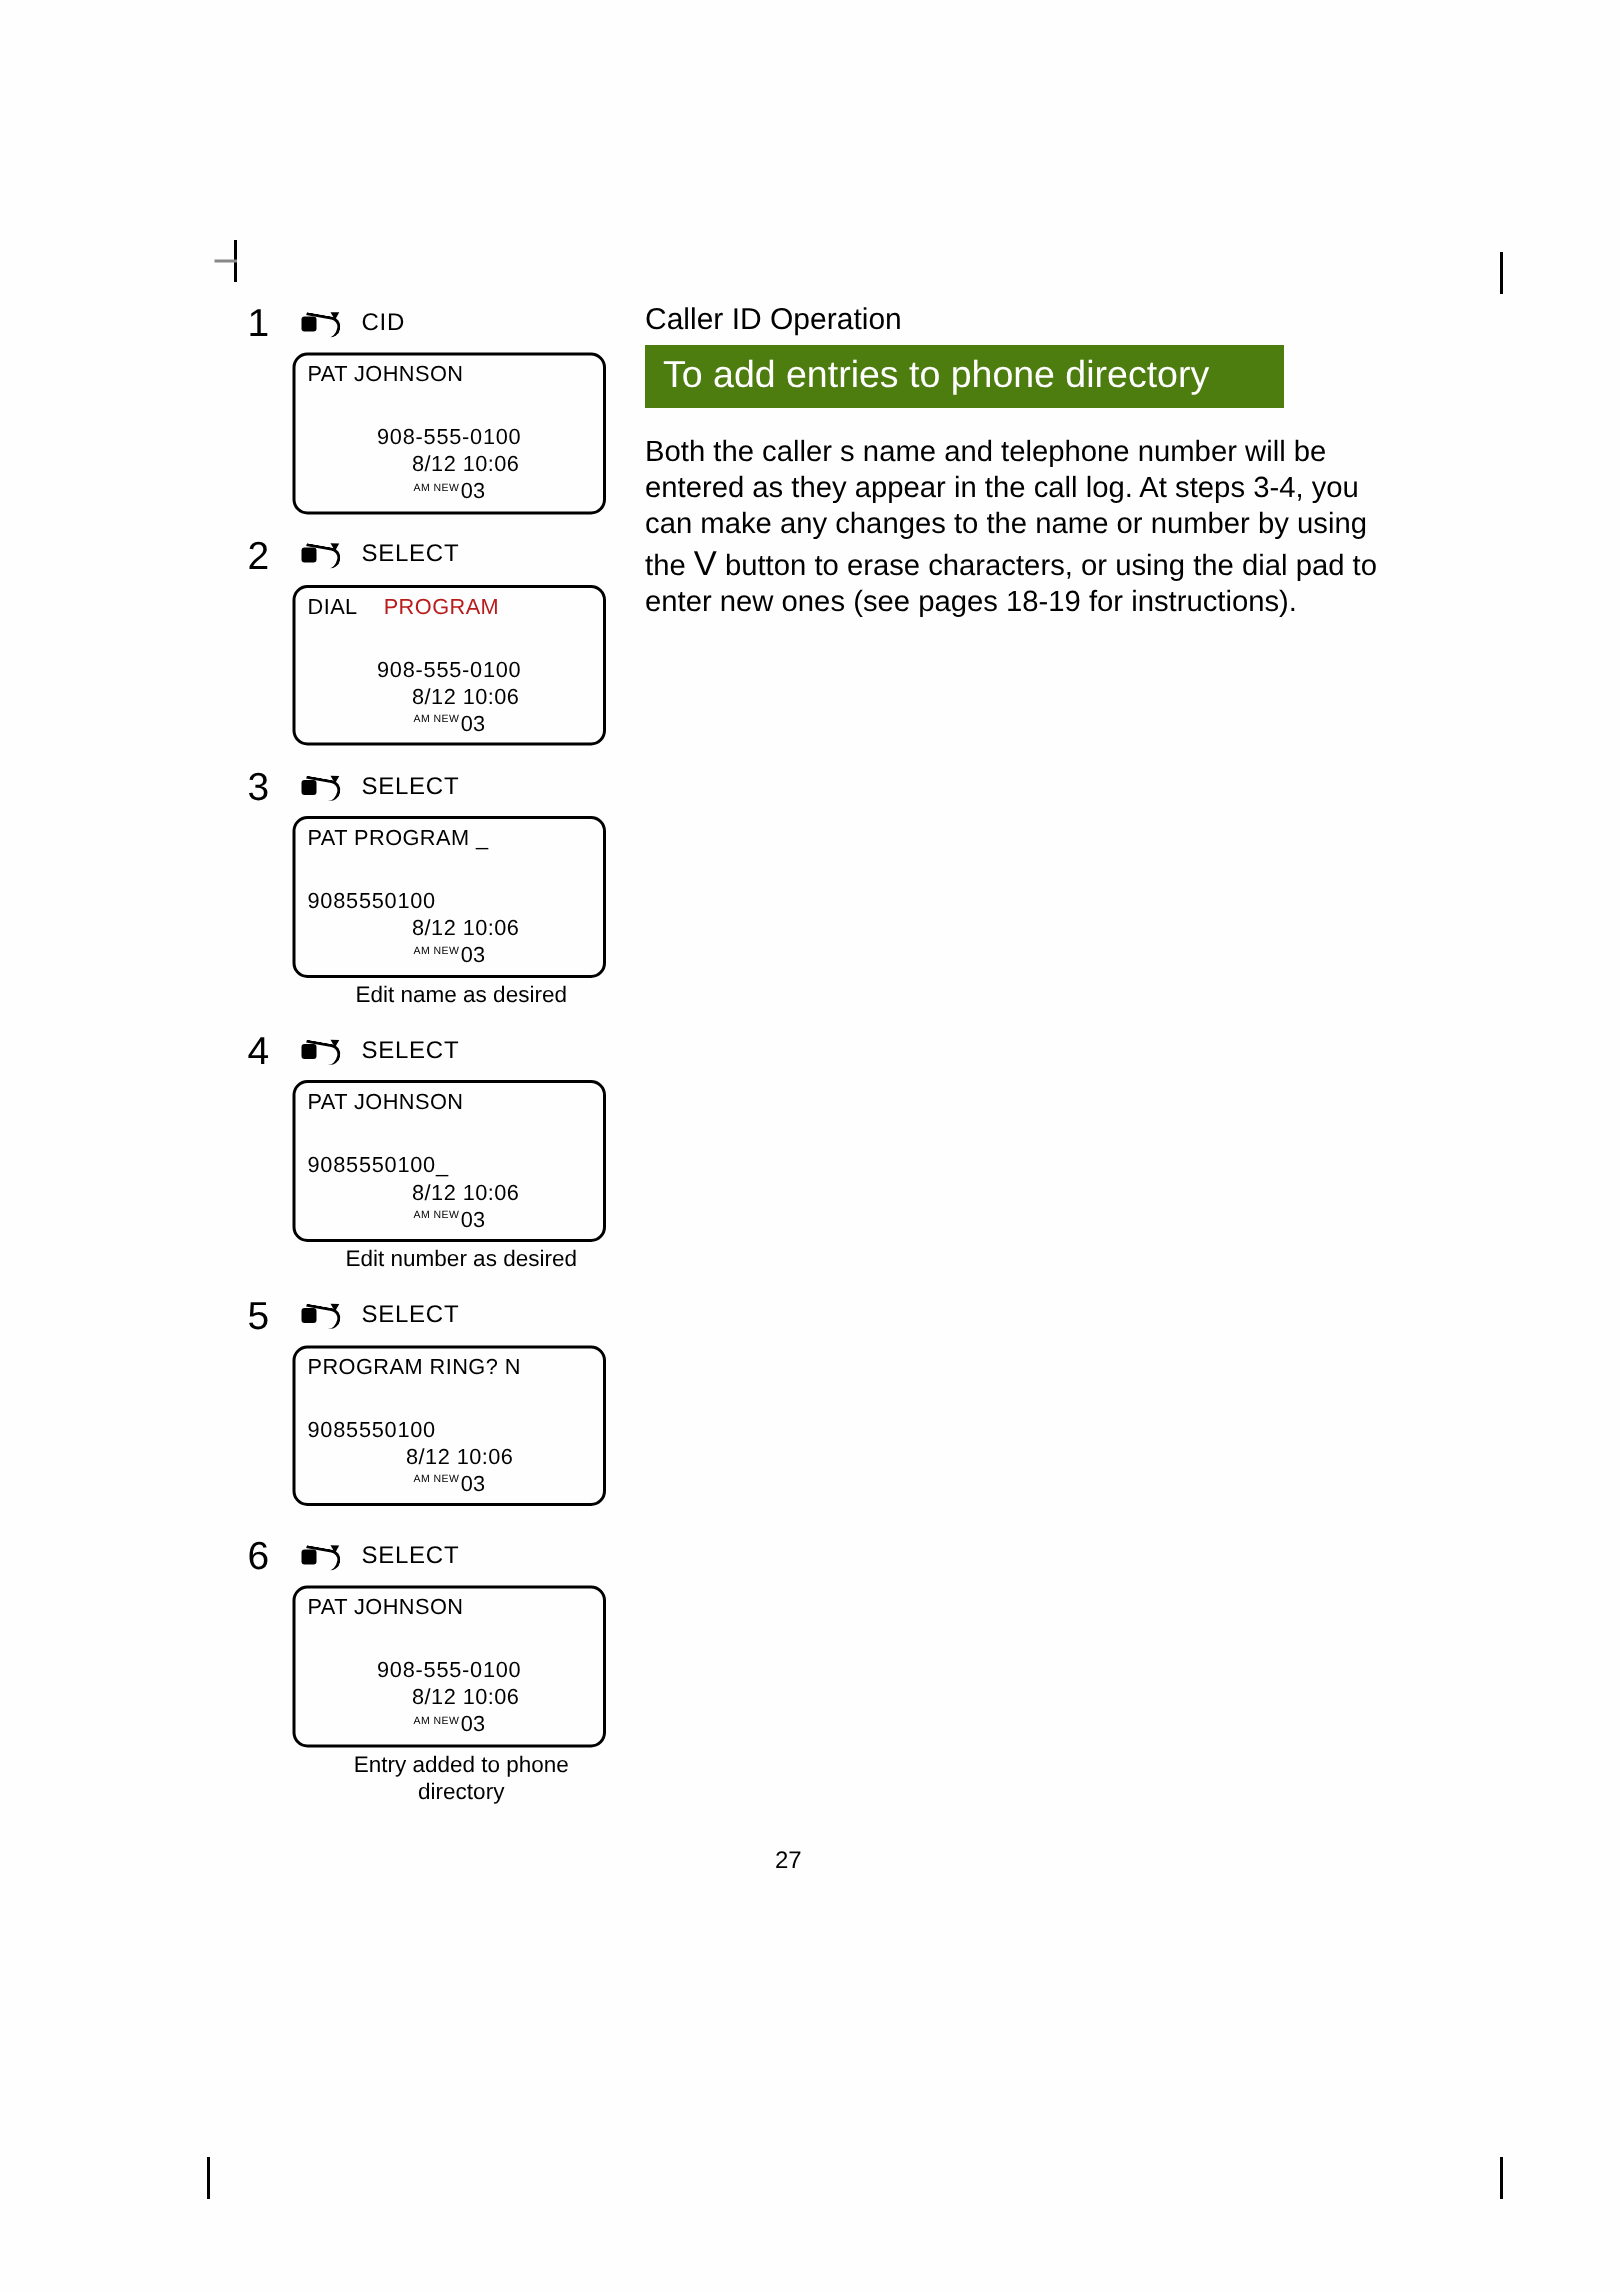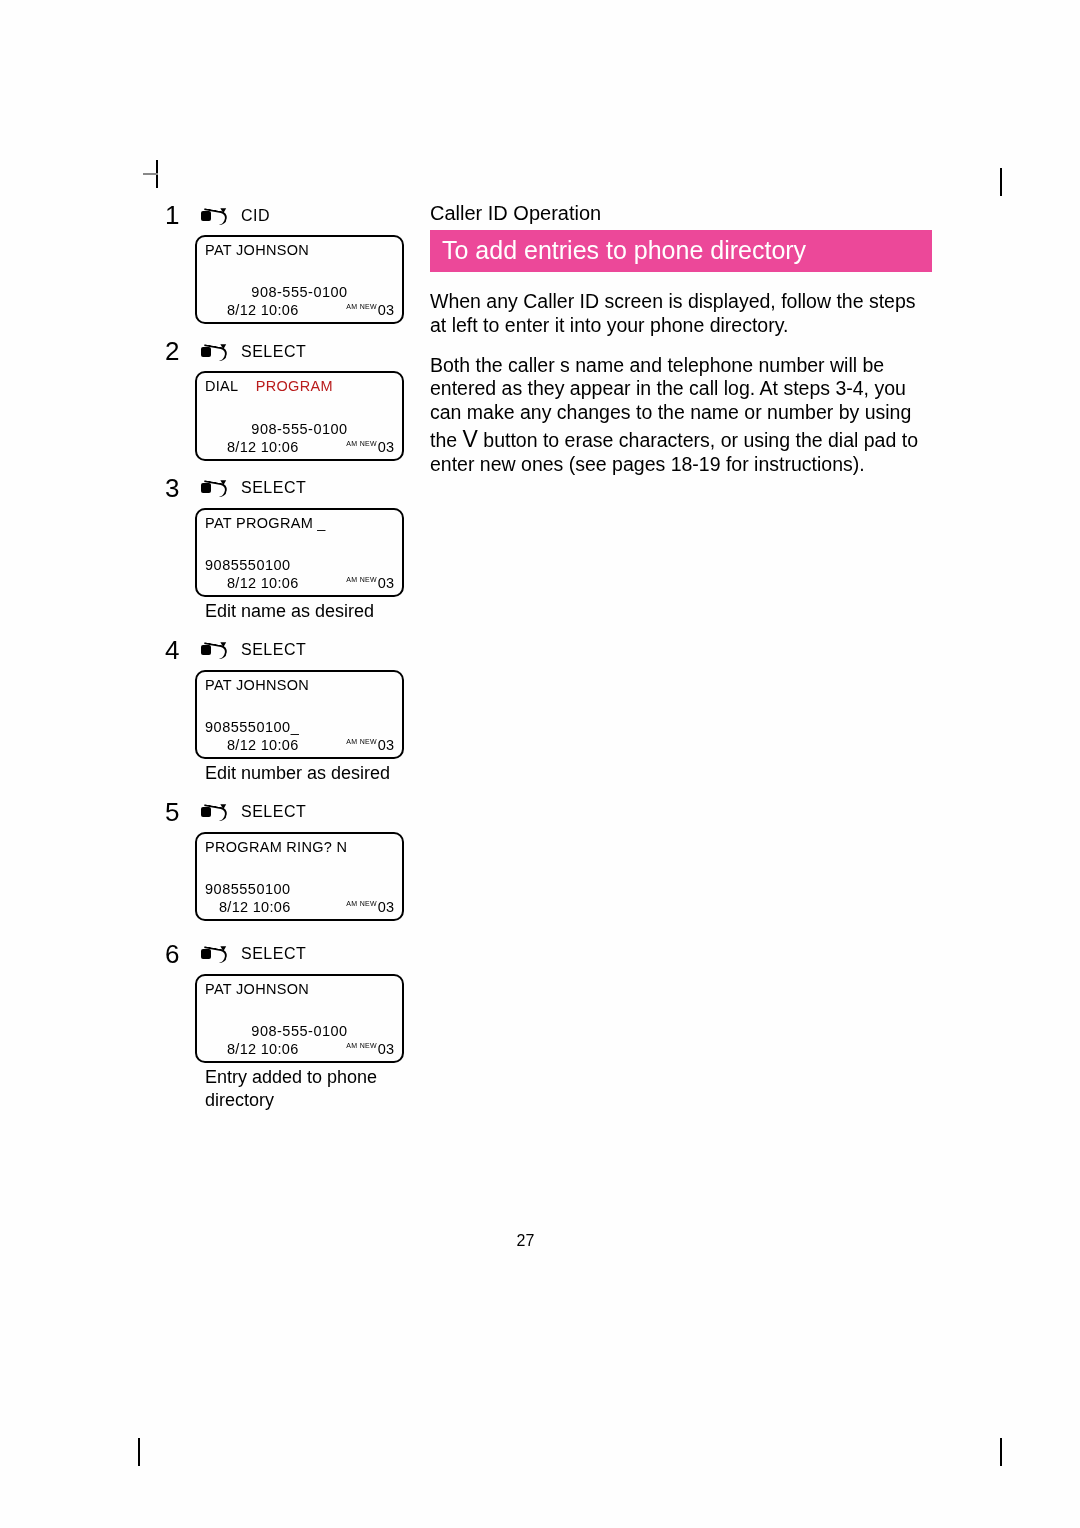--- a/index.html
+++ b/index.html
@@ -107,42 +107,43 @@
     border-radius: 10px;
     padding: 4px 8px 3px 8px;
     font-family: Arial, sans-serif;
     font-size: 14.5px;
     line-height: 1.25;
   }
   .lcd-line1 { font-weight: normal; letter-spacing: 0.3px; }
   .lcd-line1 .gray { color: #b91c1c; }
   .lcd-line2 { text-align: center; letter-spacing: 0.5px; margin-top: 24px; }
   .lcd-line2.left { text-align: left; }
-  .lcd-line3 { display: flex; align-items: center; justify-content: space-between; }
+  .lcd-line3 { display: flex; align-items: center; justify-content: space-between; flex-direction: column; }
   .lcd-date { padding-left: 22px; letter-spacing: 0.3px; }
   .lcd-date.near { padding-left: 14px; }
   .lcd-amnew { font-size: 7px; letter-spacing: 0.3px; margin-right: 1px; vertical-align: super; }
   .lcd-count { font-size: 14.5px; }
   .caption {
     margin-left: 40px;
-    font-size: 18px;
+    font-size: 15px;
     margin-top: 3px;
     line-height: 1.25;
+    text-align: center;
   }
   .section-header {
     font-size: 20px;
     margin-bottom: 5px;
   }
   .black-bar {
-    background: #ec4899;
+    background: #4d7c0f;
     color: #fff;
     font-size: 25px;
     padding: 6px 10px 7px 12px;
     margin-bottom: 18px;
-    width: 502px;
+    width: 426px;
   }
   .body-text {
     font-size: 19.5px;
     line-height: 1.22;
     margin-bottom: 16px;
   }
   .body-text .v-btn {
     font-size: 23px;
     font-weight: normal;
   }
@@ -275,20 +276,19 @@
         </div>
       </div>
       <div class="caption">Entry added to phone directory</div>
     </div>
 
   </div>
 
   <div class="right-col">
     <div class="section-header">Caller ID Operation</div>
     <div class="black-bar">To add entries to phone directory</div>
-    <p class="body-text">When any Caller ID screen is displayed, follow the steps at left to enter it into your phone directory.</p>
     <p class="body-text">
       <span>Both the caller s name and telephone number will be entered as they appear in the call log. At steps 3-4, you can make any changes to the name or number by using the </span><span class="v-btn">V</span><span> button to erase characters, or using the dial pad to enter new ones (see pages 18-19 for instructions).</span>
     </p>
   </div>
 </div>
 
 <div class="page-num">27</div>
 
 </body></html>

